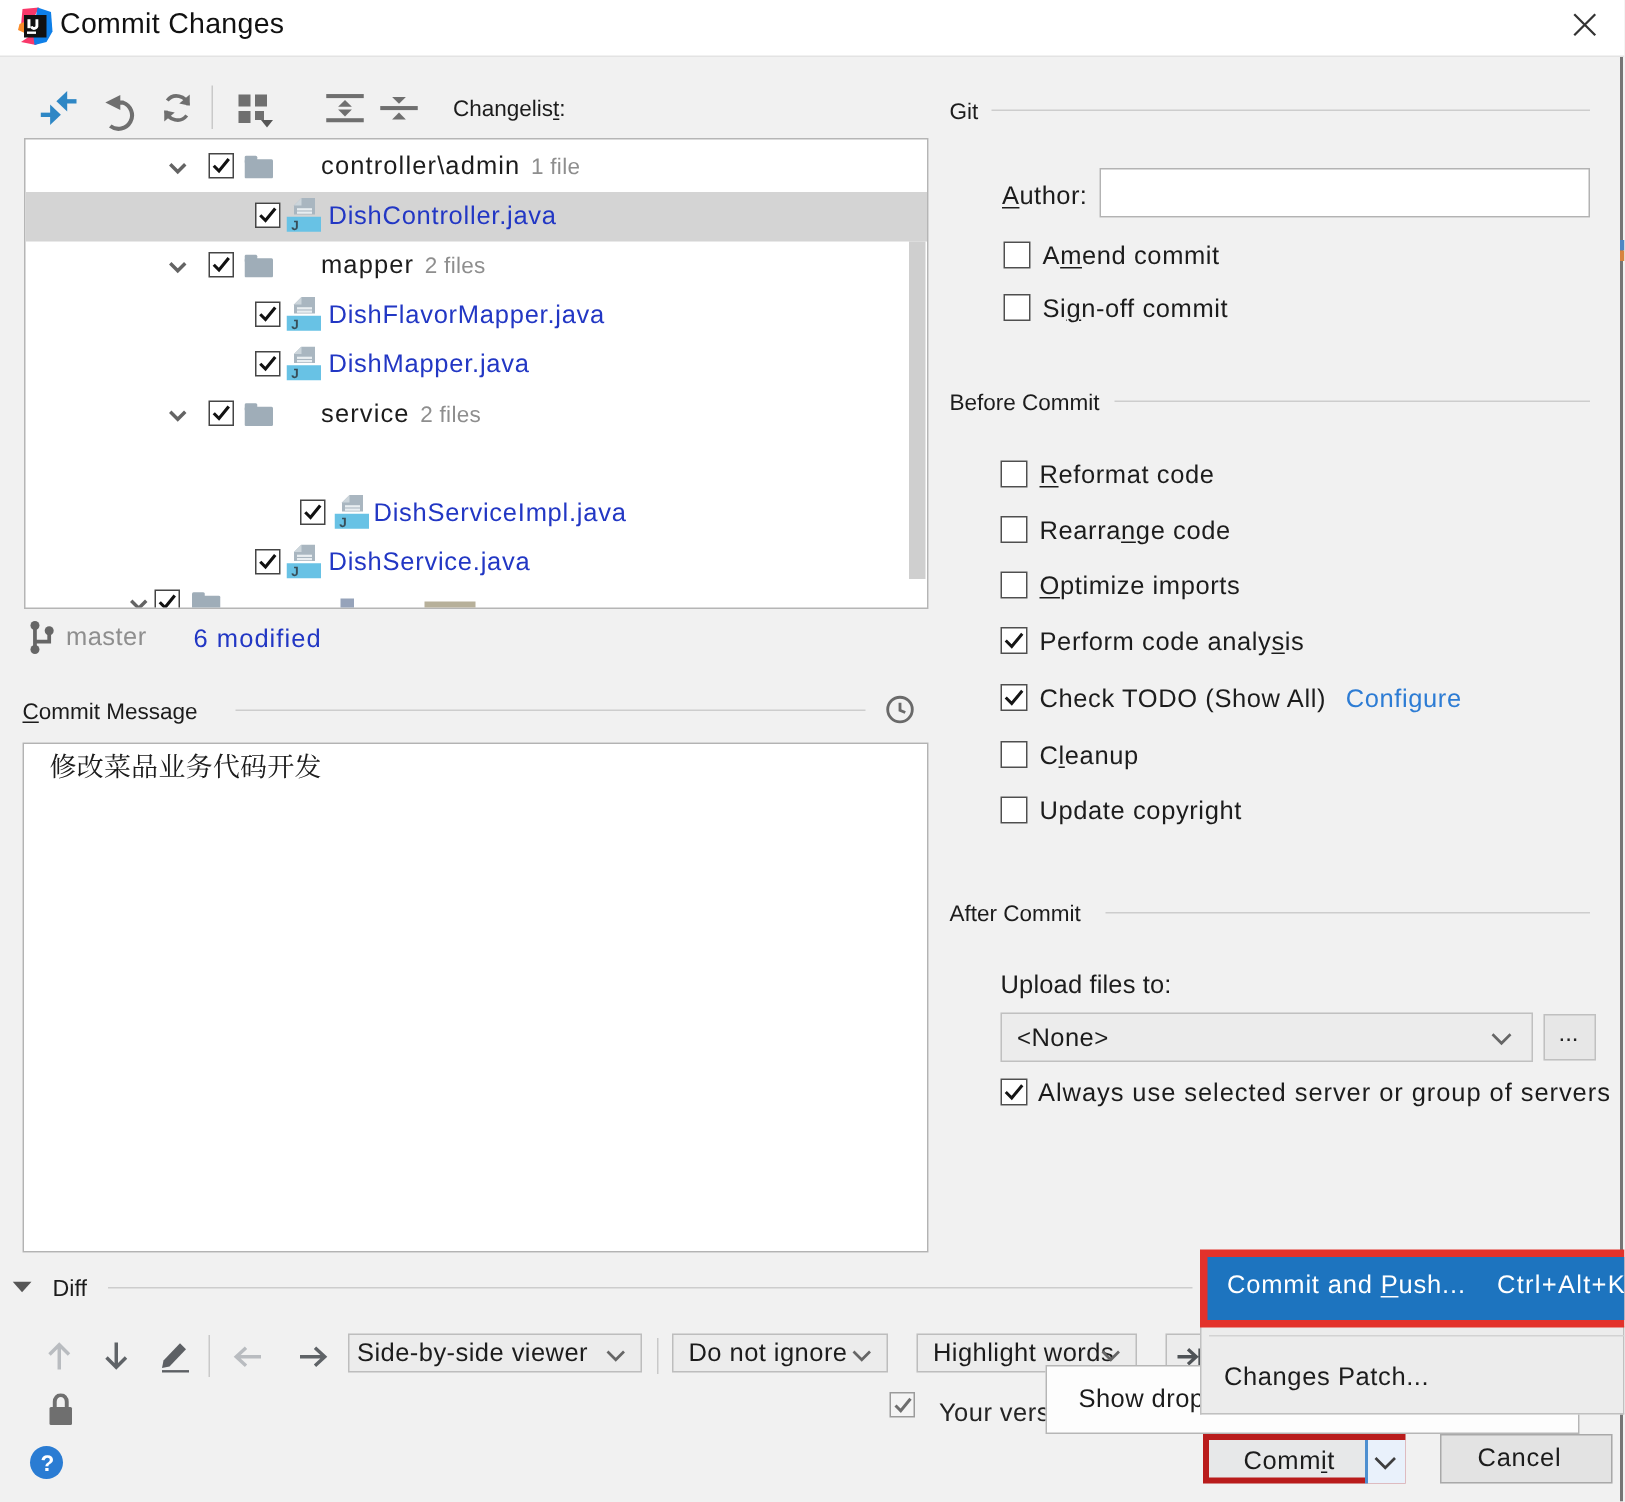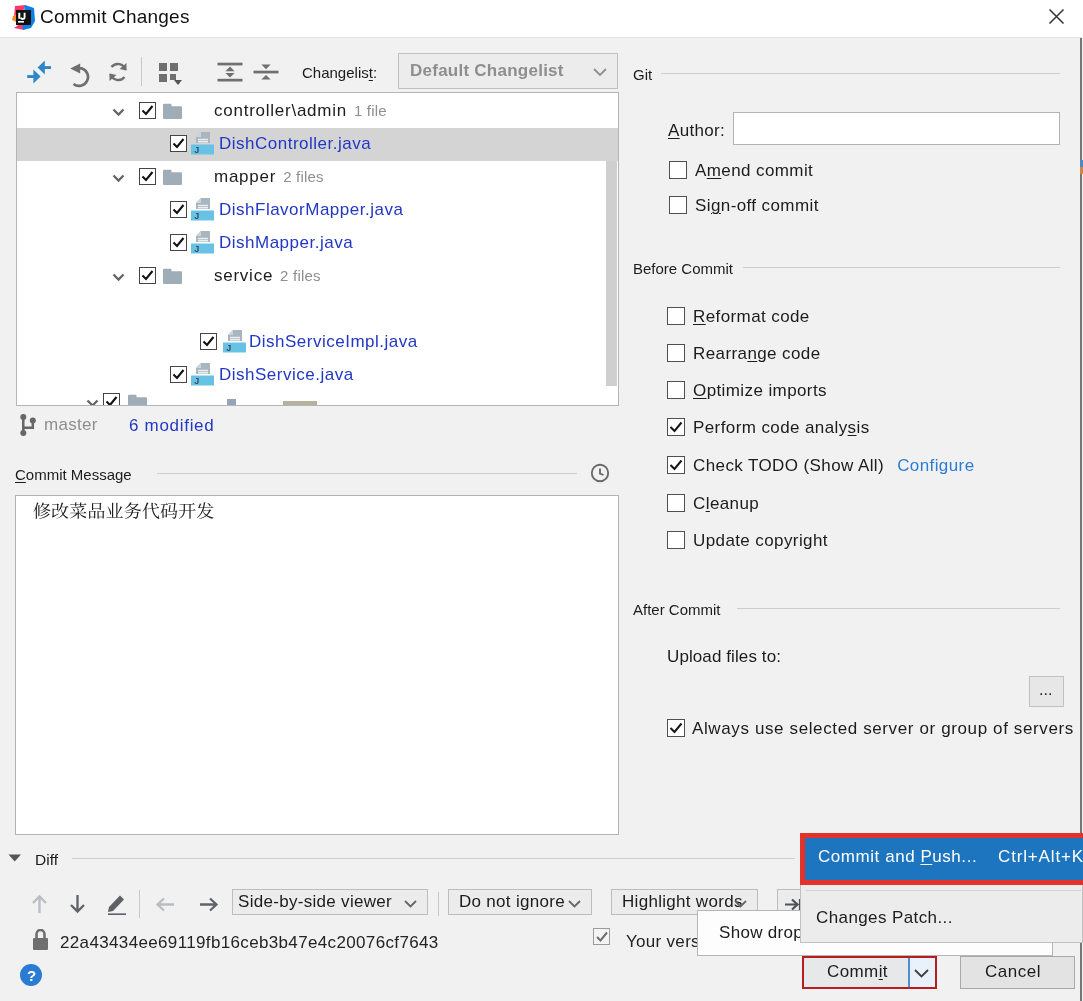--- a/index.html
+++ b/index.html
@@ -81,26 +81,20 @@
     <rect x="0.5" y="18.8" width="25" height="2.7" fill="#6f6f6f"></rect>
     <polygon points="13,6.6 17.6,11.2 8.4,11.2" fill="#6f6f6f"></polygon>
     <polygon points="13,17.6 17.6,13 8.4,13" fill="#6f6f6f"></polygon>
   </svg>
   <svg class="abs" style="left:253px;top:60px" width="26" height="24" viewBox="0 0 26 24">
     <rect x="0.5" y="10.7" width="25" height="2.7" fill="#6f6f6f"></rect>
     <polygon points="13,9.2 17.6,4.6 8.4,4.6" fill="#6f6f6f"></polygon>
     <polygon points="13,15 17.6,19.6 8.4,19.6" fill="#6f6f6f"></polygon>
   </svg>
   <div class="abs lbl" style="left:302px;top:64px">Changelis<u>t</u>:</div>
-  <div class="abs combo" style="left:398px;top:53px;width:220px;height:36px">
-    <span style="position:absolute;left:11px;top:7px;font-size:17px;font-weight:bold;color:#8e8e8e;letter-spacing:0.25px">Default Changelist</span>
-    <svg class="chev" style="right:9px;top:13px" width="16" height="10" viewBox="0 0 16 10">
-      <path d="M2 2 L8 8 L14 2" stroke="#8f8f8f" stroke-width="1.8" fill="none"></path>
-    </svg>
-  </div>
 
   <div class="abs tree" id="treebox">
     <div class="row" style="top:2px">
       <svg style="position:absolute;left:95px;top:13px" width="13" height="9">
           <path d="M1.5 1.5 L6.5 6.5 L11.5 1.5" stroke="#646464" stroke-width="2.3" fill="none"></path>
         </svg>
       <div class="cb tb" style="left:122px;top:7px">
           <svg width="17" height="17" viewBox="0 0 17 17">
             <path d="M3.5 8.5 L7 12 L13.5 4" stroke="#111" stroke-width="2.1" fill="none"></path>
           </svg>
@@ -301,20 +295,26 @@
     <div class="abs cblbl" style="left:693px;top:456px">Check TODO (Show All) <span class="link" style="margin-left:8px">Configure</span></div>
     <div class="abs cb" style="left:667px;top:494px"></div>
     <div class="abs cblbl" style="left:693px;top:494px">C<u>l</u>eanup</div>
     <div class="abs cb" style="left:667px;top:531px"></div>
     <div class="abs cblbl" style="left:693px;top:531px">Update copyright</div>
   </div>
 
   <div class="abs lbl" style="left:633px;top:601px">After Commit</div>
   <div class="abs sline" style="left:737px;top:608px;width:323px"></div>
   <div class="abs cblbl" style="left:667px;top:647px;letter-spacing:0.1px">Upload files to:</div>
+  <div class="abs combo" style="left:667px;top:675px;width:355px;height:33px">
+    <span class="ct"><span style="font-size:16px">&lt;</span>None<span style="font-size:16px">&gt;</span></span>
+    <svg class="chev" style="right:12px;top:12px" width="16" height="10" viewBox="0 0 16 10">
+      <path d="M2 1.5 L8 7.5 L14 1.5" stroke="#666" stroke-width="1.8" fill="none"></path>
+    </svg>
+  </div>
   <div class="abs combo" style="left:1029px;top:676px;width:35px;height:31px;background:#e7e7e7">
     <span style="position:absolute;left:9px;top:4px;font-size:16px;color:#222">...</span>
   </div>
   <div class="abs cb" style="left:667px;top:719px">
     <svg width="18" height="18" viewBox="0 0 18 18">
         <path d="M3.5 9 L7.5 13 L14.5 4.5" stroke="#161616" stroke-width="2" fill="none"></path>
       </svg>
   </div>
   <div class="abs cblbl" style="left:692px;top:719px;letter-spacing:0.62px">Always use selected server or group of servers</div>
 
@@ -363,21 +363,20 @@
     <div class="abs combo" style="left:777px;top:889px;width:46px;height:26px;border-color:#bdbdbd">
       <svg style="position:absolute;left:5px;top:5px" width="20" height="19">
           <path d="M2 9.5 L14 9.5 M9 4.5 L14.5 9.5 L9 14.5 M17 4 L17 15" stroke="#4f5357" stroke-width="2.2" fill="none"></path>
         </svg>
     </div>
     <div class="abs" style="left:0;top:925px;width:698px;height:25px;overflow:hidden">
       <svg style="position:absolute;left:32px;top:4px" width="17" height="21">
           <rect x="1" y="9" width="15" height="12" rx="1" fill="#6f6f6f"></rect>
           <path d="M4.5 9 L4.5 5.5 A4 4.5 0 0 1 12.5 5.5 L12.5 9" stroke="#6f6f6f" stroke-width="2.6" fill="none"></path>
         </svg>
-      <div style="position:absolute;left:60px;top:8px;font-size:17px;color:#242424;letter-spacing:0.35px;white-space:nowrap">22a43434ee69119fb16ceb3b47e4c20076cf7643</div>
       <div class="cbgray" style="left:593px;top:3px"><svg width="16" height="16" viewBox="0 0 16 16">
             <path d="M3 8 L6.5 11.5 L13 3.5" stroke="#6e6e6e" stroke-width="2" fill="none"></path>
           </svg></div>
       <div style="position:absolute;left:626px;top:7px;font-size:17px;color:#242424;letter-spacing:0.3px;white-space:nowrap">Your version</div>
     </div>
   </div>
 
   <div id="bottom">
     <div class="abs" style="left:697px;top:910px;width:356px;height:46px;background:#fdfdfd;border:1px solid #b6b6b6;z-index:5">
       <div style="position:absolute;left:21px;top:12px;font-size:17px;color:#1c1c1c;letter-spacing:0.3px">Show drop</div>
@@ -385,21 +384,21 @@
     <div class="abs" style="left:800px;top:833px;width:283px;height:110px;z-index:6">
       <div style="position:absolute;left:0;top:51px;width:283px;height:59px;background:#ececec;border:1px solid #c0c0c0;border-top:none"></div>
       <div style="position:absolute;left:6px;top:57px;width:277px;height:1px;background:#d2d2d2"></div>
       <div style="position:absolute;left:16px;top:75px;font-size:17px;color:#1c1c1c;letter-spacing:0.4px">Changes Patch...</div>
       <div style="position:absolute;left:0;top:0;width:283px;height:51.5px;background:#e3322b">
         <div style="position:absolute;left:4.5px;top:4.5px;width:278.5px;height:42.5px;background:#1d74bf"></div>
         <div style="position:absolute;left:18px;top:14px;font-size:17px;color:#fff;letter-spacing:0.55px">Commit and <u>P</u>ush...</div>
         <div style="position:absolute;left:198px;top:14px;font-size:17px;color:#fff;letter-spacing:0.85px">Ctrl+Alt+K</div>
       </div>
     </div>
-    <div class="abs" style="left:802px;top:956px;width:135px;height:33px;border:2px solid #b91c1c;background:#e7e8e9;z-index:4">
+    <div class="abs" style="left:802px;top:956px;width:135px;height:33px;border:4px solid #b91c1c;background:#e7e8e9;z-index:4">
       <div style="position:absolute;left:104px;top:0;width:27px;height:29px;background:#e9f1fb;border-left:2px solid #4e8fd0"></div>
       <div style="position:absolute;left:23px;top:4px;font-size:17px;color:#1c1c1c;letter-spacing:0.4px">Comm<u>i</u>t</div>
       <svg style="position:absolute;left:109px;top:10px" width="17" height="11">
           <path d="M2 2 L8.5 8.5 L15 2" stroke="#3e3e3e" stroke-width="1.8" fill="none"></path>
         </svg>
     </div>
     <div class="abs" style="left:960px;top:956px;width:115px;height:33px;border:1px solid #a9a9a9;background:#e3e3e3;z-index:4">
       <div style="position:absolute;left:24px;top:5px;font-size:17px;color:#1c1c1c;letter-spacing:0.5px">Cancel</div>
     </div>
     <svg class="abs" style="left:19px;top:963px;z-index:4" width="24" height="24">

